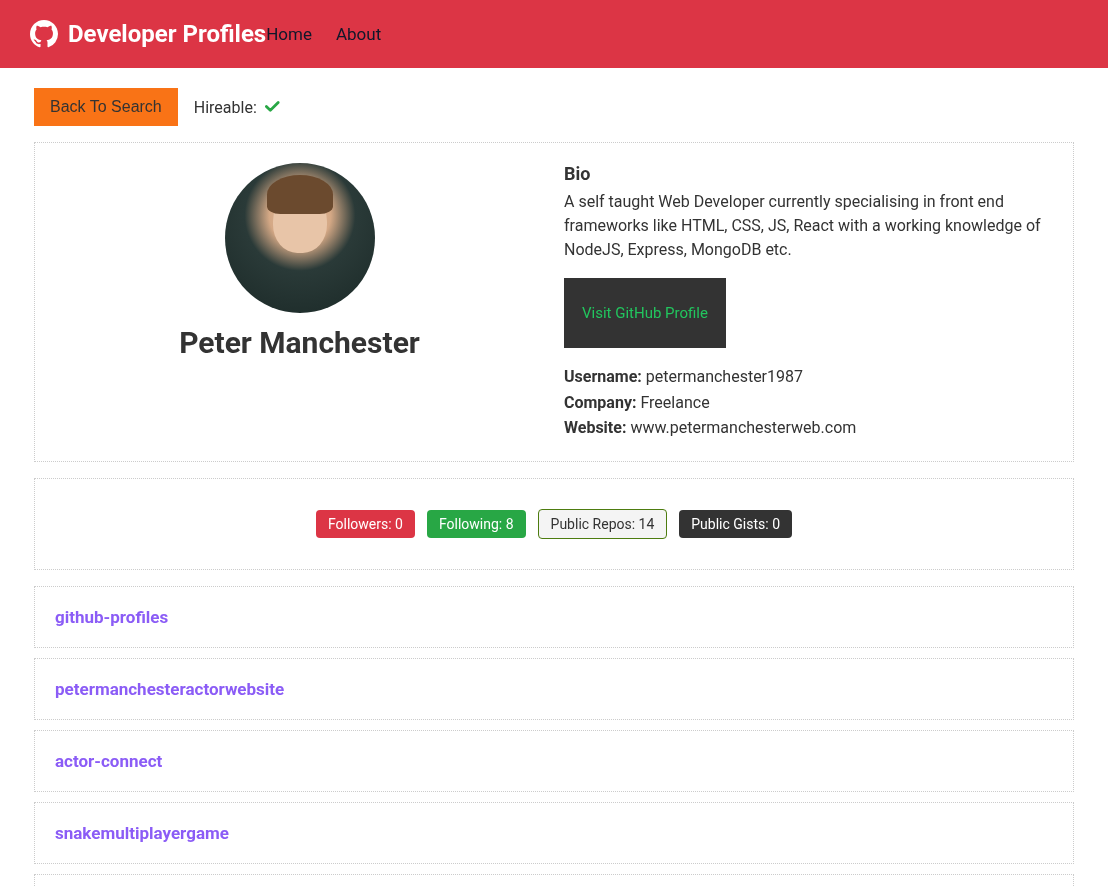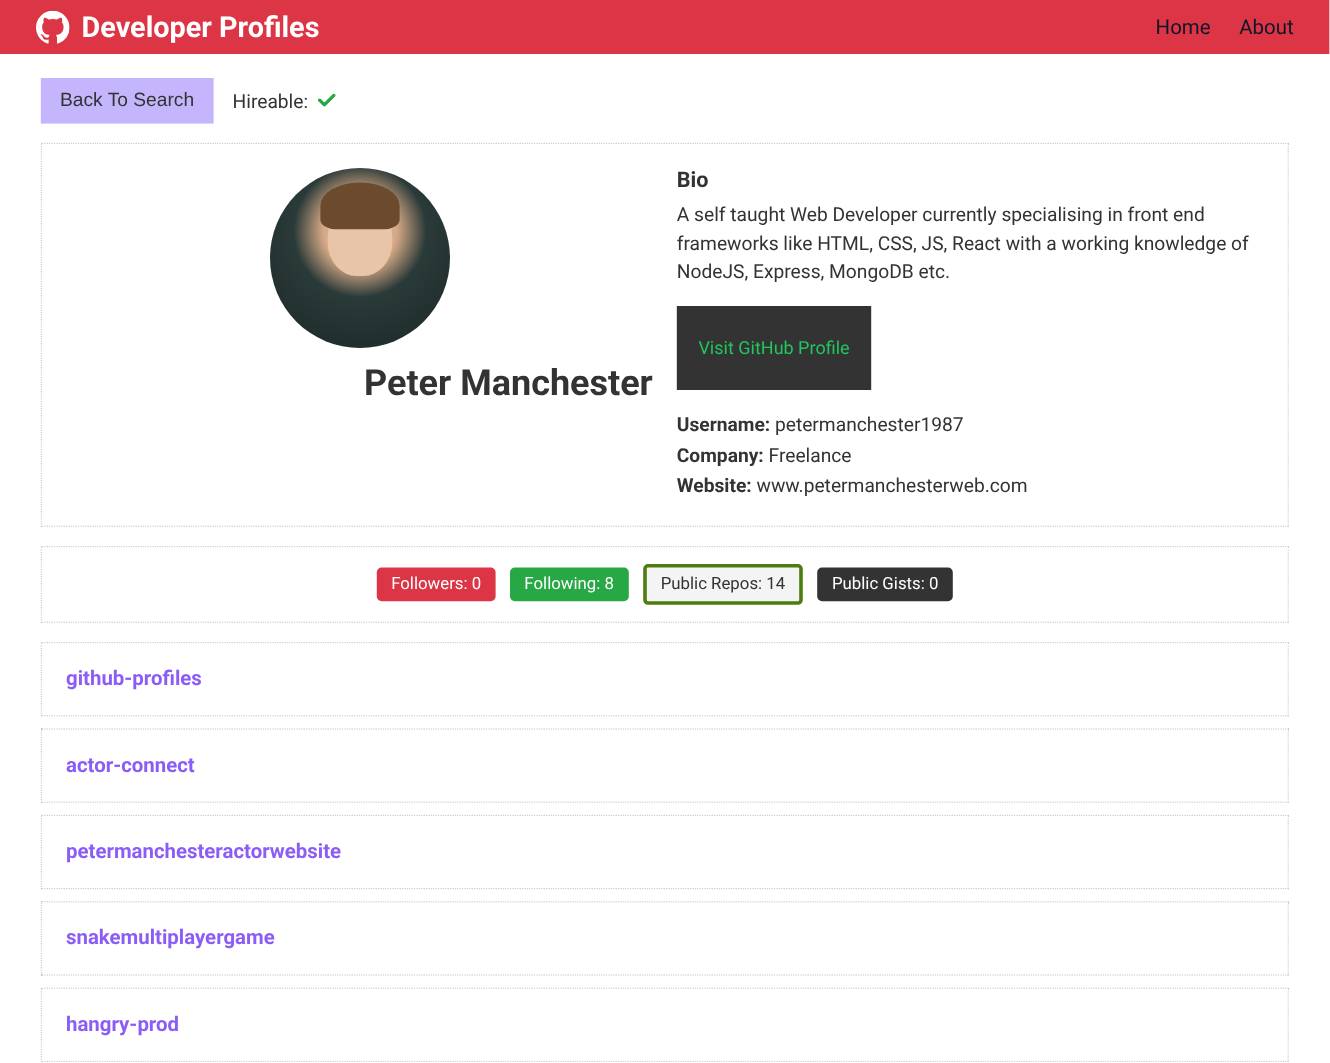--- a/index.html
+++ b/index.html
@@ -9,24 +9,23 @@
     }
     body {
       font-family: -apple-system, BlinkMacSystemFont, "Segoe UI", Roboto, Helvetica, Arial, sans-serif;
       color: #333;
       background: #fff;
     }
     .navbar {
       background: #dc3545;
       color: #fff;
       display: flex;
-      justify-content: space-between;
       align-items: center;
       padding: 12px 30px;
-      height: 45px;
+      height: 68px;
     }
     .navbar-brand {
       display: flex;
       align-items: center;
       font-size: 24px;
       font-weight: 700;
     }
     .navbar-brand svg {
       width: 28px;
       height: 28px;
@@ -48,21 +47,21 @@
       margin: 0 auto;
       padding: 20px 30px;
     }
     .top-row {
       display: flex;
       align-items: center;
       gap: 16px;
       margin-bottom: 16px;
     }
     .btn-light {
-      background: #c4b5fd;
+      background: #f97316;
       border: none;
       padding: 10px 16px;
       font-size: 16px;
       color: #333;
       cursor: pointer;
     }
     .hireable {
       font-size: 16px;
       display: flex;
       align-items: center;
@@ -111,21 +110,20 @@
       left: 28%;
       width: 44%;
       height: 26%;
       background: #6b4a2e;
       border-radius: 50% 50% 20% 20%;
     }
     .profile-name {
       font-size: 30px;
       font-weight: 700;
       margin-bottom: 8px;
-      text-align: right;
     }
     .profile-location {
       font-size: 16px;
     }
     .profile-right h3 {
       font-size: 18px;
       font-weight: 700;
       margin-bottom: 6px;
     }
     .bio-text {
@@ -156,26 +154,26 @@
     }
     .badges-card {
       text-align: center;
       padding: 14px;
     }
     .badge {
       display: inline-block;
       padding: 6px 12px;
       border-radius: 4px;
       font-size: 14px;
-      margin: 0 4px;
+      margin: 16px 4px;
       color: #fff;
     }
     .badge-danger { background: #dc3545; }
     .badge-success { background: #28a745; }
-    .badge-light { background: #f4f4f4; color: #333; border: 3px solid #4d7c0f; }
+    .badge-light { background: #f4f4f4; color: #333; border: 1px solid #4d7c0f; }
     .badge-dark { background: #333; }
     .repo-card {
       border: 1px dotted #ccc;
       padding: 20px;
       margin-bottom: 10px;
     }
     .repo-card a {
       color: #8b5cf6;
       text-decoration: none;
       font-weight: 700;
@@ -232,19 +230,19 @@
 
   <div class="card badges-card">
     <span class="badge badge-danger">Followers: 0</span>
     <span class="badge badge-success">Following: 8</span>
     <span class="badge badge-light">Public Repos: 14</span>
     <span class="badge badge-dark">Public Gists: 0</span>
   </div>
 
   <div>
     <div class="repo-card"><a>github-profiles</a></div>
+    <div class="repo-card"><a>petermanchesteractorwebsite</a></div>
     <div class="repo-card"><a>actor-connect</a></div>
-    <div class="repo-card"><a>petermanchesteractorwebsite</a></div>
     <div class="repo-card"><a>snakemultiplayergame</a></div>
     <div class="repo-card"><a>hangry-prod</a></div>
   </div>
 
 </div>
 
 </body></html>

